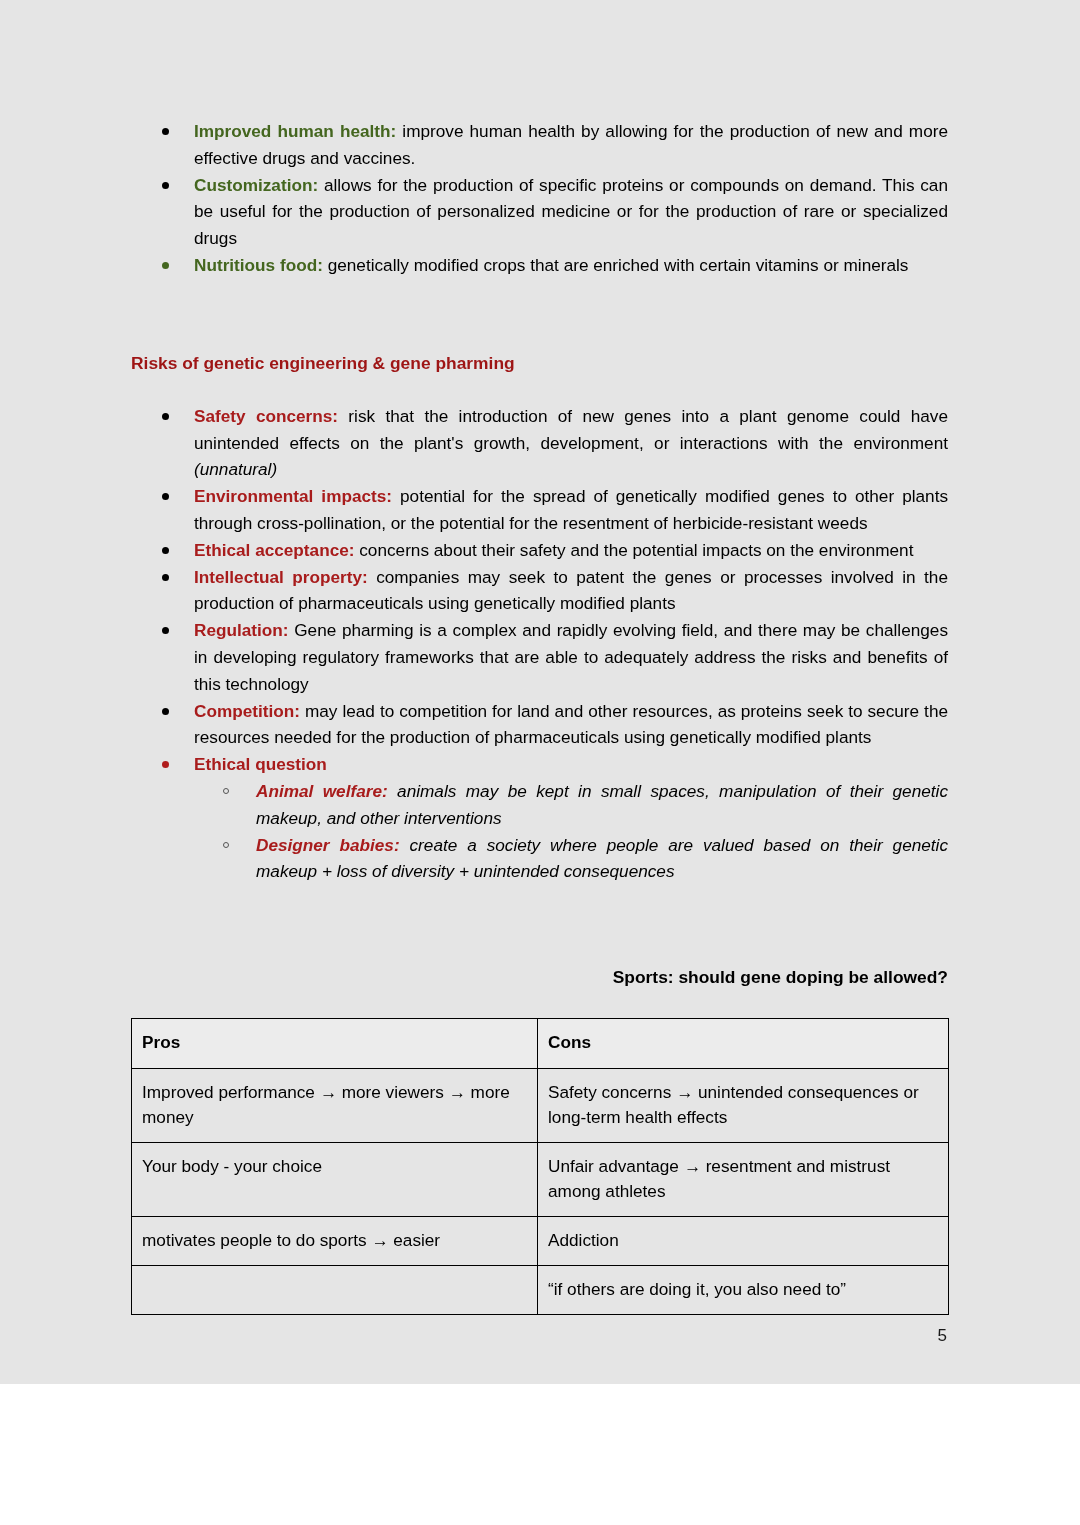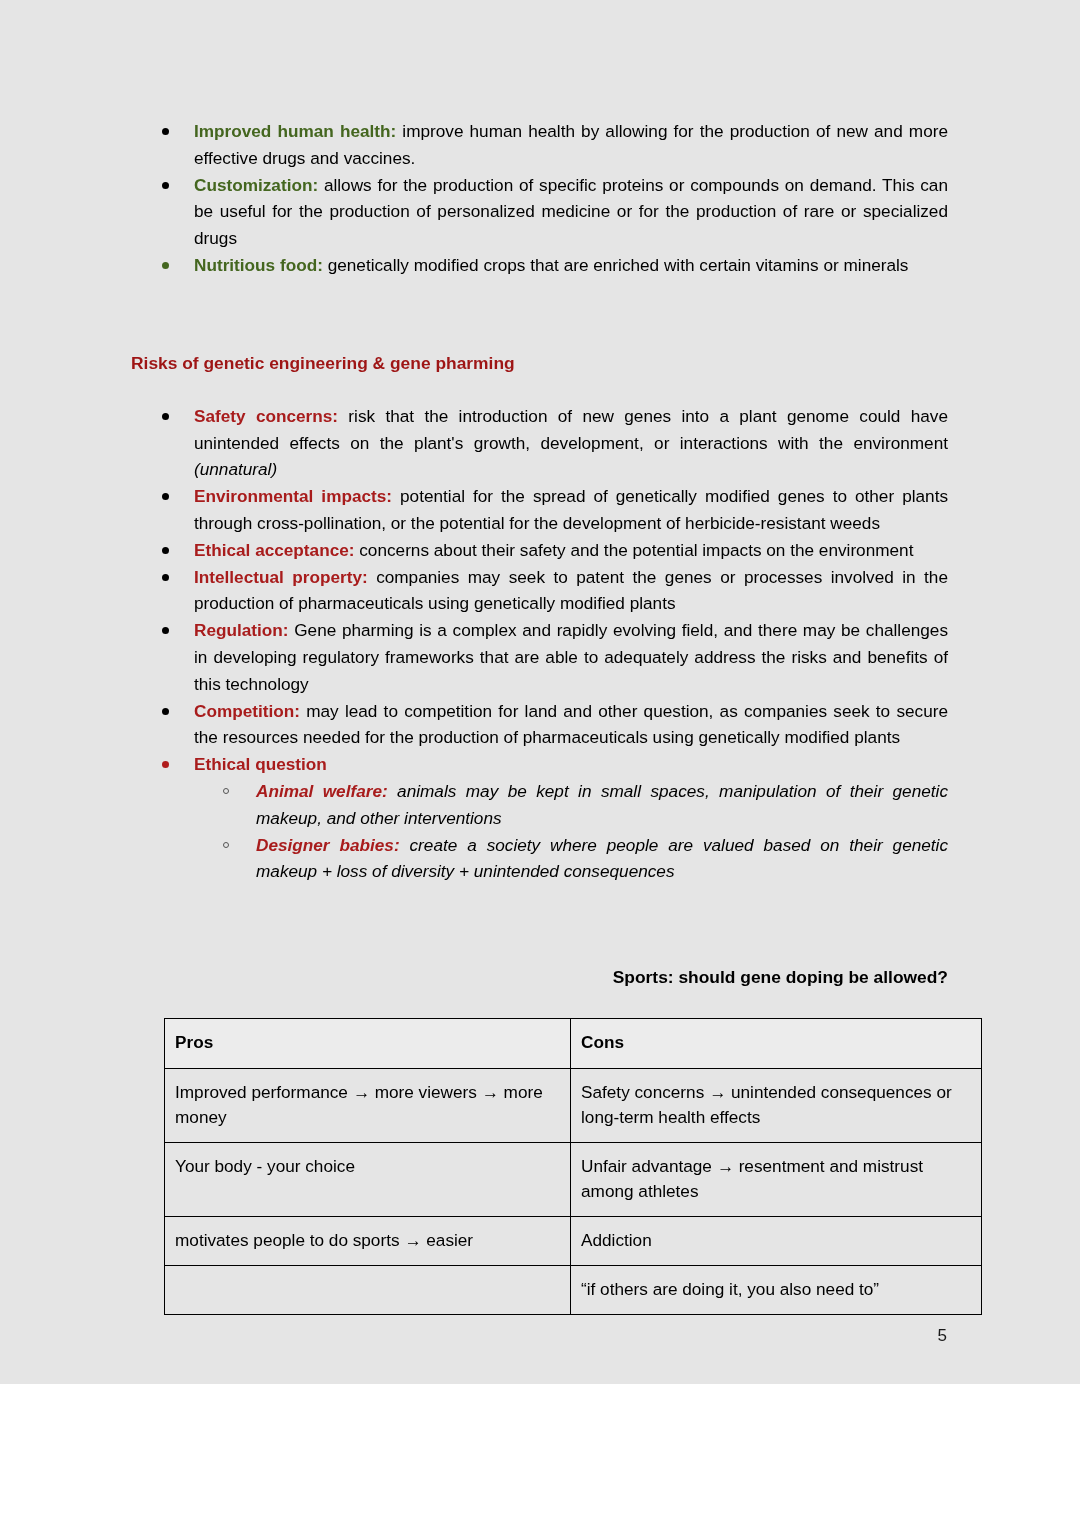--- a/index.html
+++ b/index.html
@@ -108,21 +108,20 @@
     font-size: 17.4px;
     font-weight: bold;
     color: #000000;
     line-height: 24px;
   }
   table.pros-cons {
     border-collapse: collapse;
     width: 817px;
     table-layout: fixed;
     margin-top: 29px;
-    margin-left: 33px;
   }
   table.pros-cons col.c1 { width: 406px; }
   table.pros-cons col.c2 { width: 411px; }
   table.pros-cons th, table.pros-cons td {
     border: 1.6px solid #000000;
     padding: 11px 10px 12px 10px;
     vertical-align: top;
     font-size: 17.2px;
     line-height: 25px;
     text-align: left;
@@ -169,37 +168,37 @@
 
     <div class="gap-md"></div>
 
     <ul class="lvl1">
       <li>
         <span class="bullet"></span>
         <span class="lead-red">Safety concerns:</span><span> risk that the introduction of new genes into a plant genome could have unintended effects on the plant's growth, development, or interactions with the environment </span><span class="ital">(unnatural)</span>
       </li>
       <li>
         <span class="bullet"></span>
-        <span class="lead-red">Environmental impacts:</span><span> potential for the spread of genetically modified genes to other plants through cross-pollination, or the potential for the development of herbicide-resistant weeds</span>
+        <span class="lead-red">Environmental impacts:</span><span> potential for the spread of genetically modified genes to other plants through cross-pollination, or the potential for the resentment of herbicide-resistant weeds</span>
       </li>
       <li>
         <span class="bullet"></span>
         <span class="lead-red">Ethical acceptance:</span><span> concerns about their safety and the potential impacts on the environment</span>
       </li>
       <li>
         <span class="bullet"></span>
         <span class="lead-red">Intellectual property:</span><span> companies may seek to patent the genes or processes involved in the production of pharmaceuticals using genetically modified plants</span>
       </li>
       <li>
         <span class="bullet"></span>
         <span class="lead-red">Regulation:</span><span> Gene pharming is a complex and rapidly evolving field, and there may be challenges in developing regulatory frameworks that are able to adequately address the risks and benefits of this technology</span>
       </li>
       <li>
         <span class="bullet"></span>
-        <span class="lead-red">Competition:</span><span> may lead to competition for land and other question, as companies seek to secure the resources needed for the production of pharmaceuticals using genetically modified plants</span>
+        <span class="lead-red">Competition:</span><span> may lead to competition for land and other resources, as proteins seek to secure the resources needed for the production of pharmaceuticals using genetically modified plants</span>
       </li>
       <li>
         <span class="bullet red"></span>
         <span class="lead-red">Ethical question</span>
         <ul class="lvl2">
           <li>
             <span class="hbullet"></span>
             <span class="lead-red">Animal welfare:</span><span> animals may be kept in small spaces, manipulation of their genetic makeup, and other interventions</span>
           </li>
           <li>

